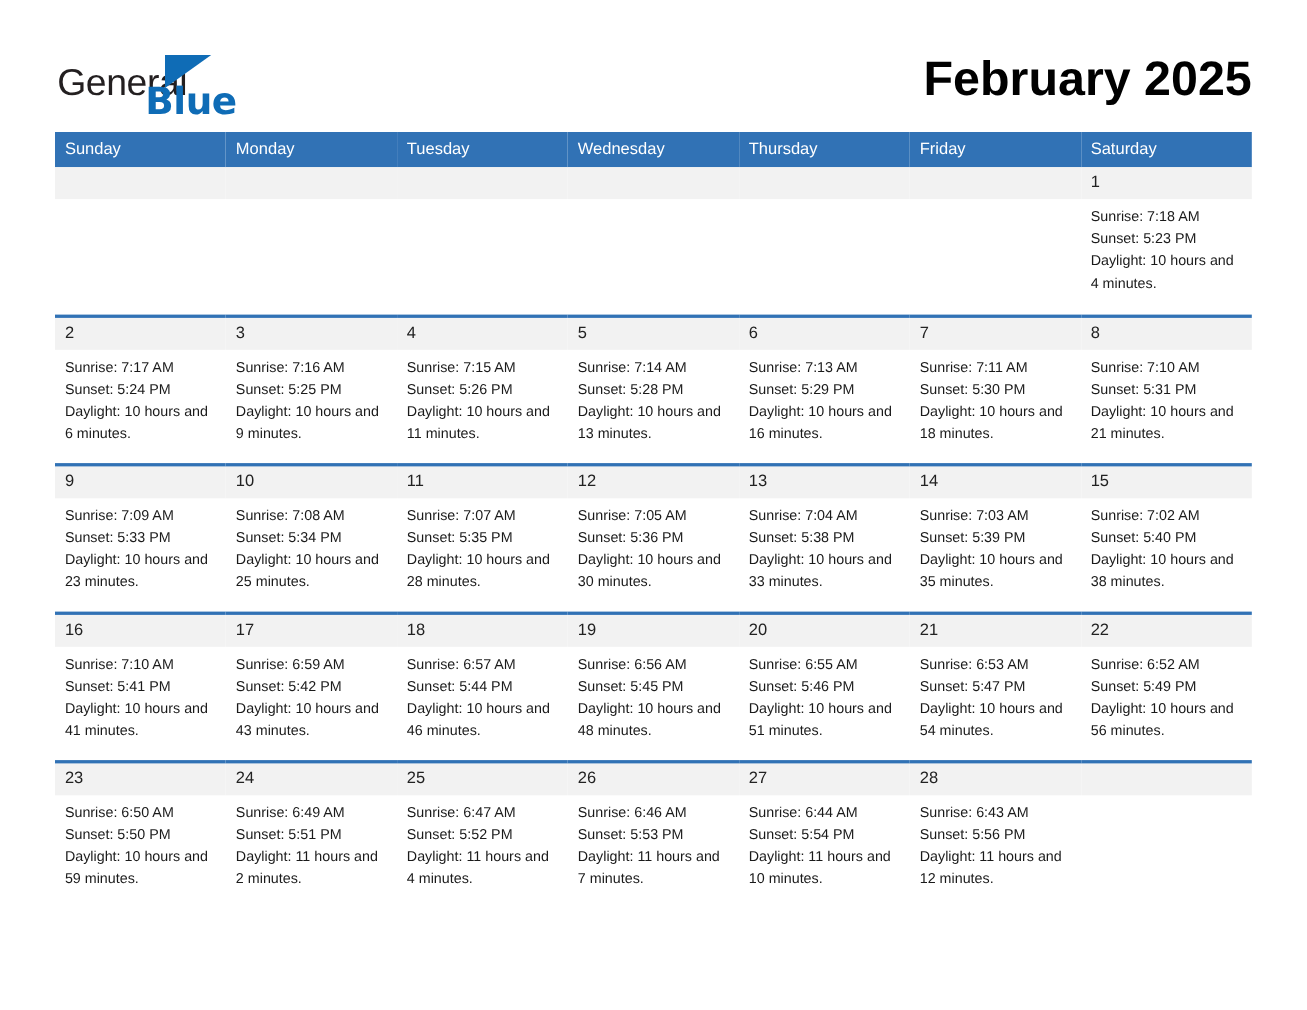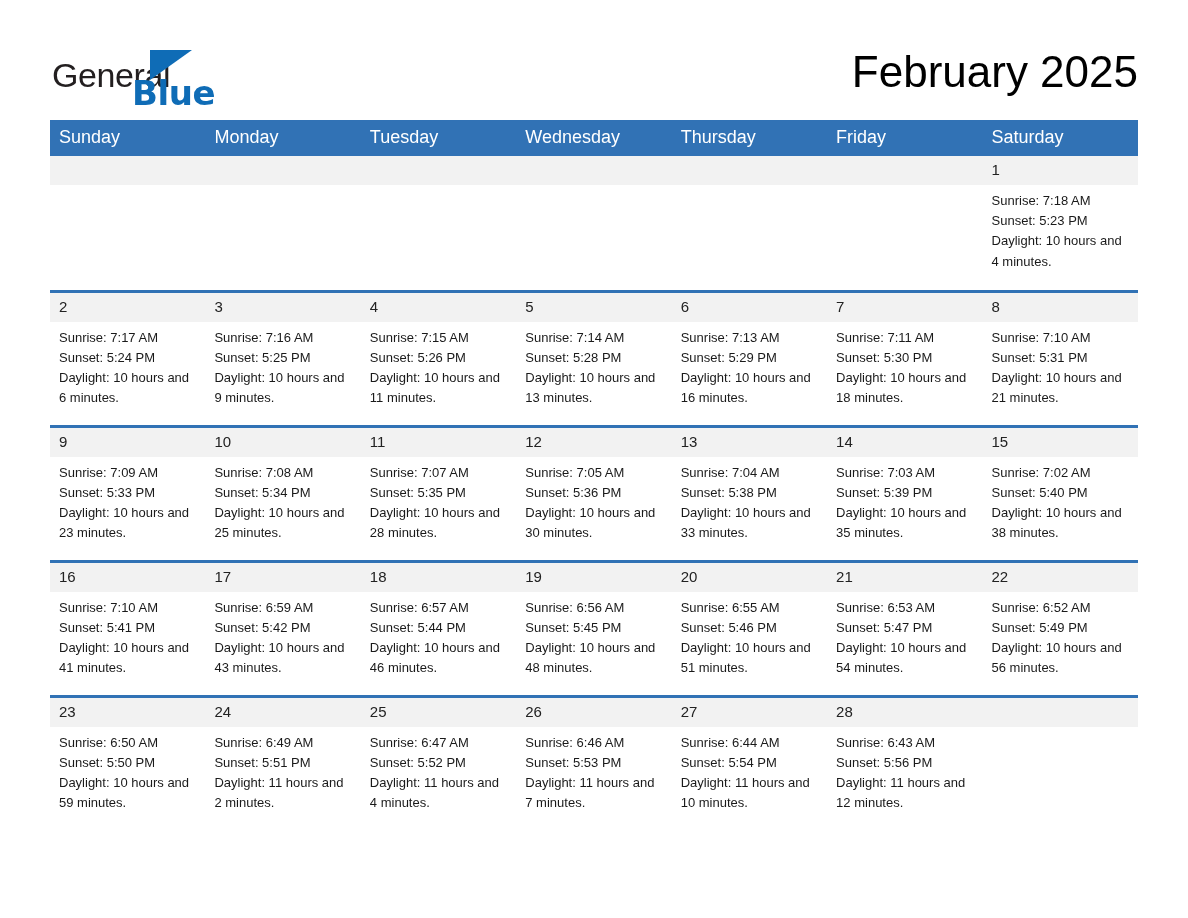--- a/index.html
+++ b/index.html
@@ -70,21 +70,21 @@
     font-weight: 700;
   }
 
   .title-block {
     text-align: right;
     padding-top: 2px;
   }
   .month-title {
     font-size: 44px;
     line-height: 52px;
-    font-weight: 400;
+    font-weight: 700;
     color: #000000;
     letter-spacing: 0px;
   }
   .location {
     font-size: 23px;
     line-height: 30px;
     font-weight: 400;
     color: #111111;
     margin-top: 6px;
   }
@@ -93,21 +93,21 @@
   .calendar {
     width: 1088px;
     border-collapse: collapse;
     table-layout: fixed;
     margin-top: 10px;
   }
 
   .calendar th {
     background: #3172b5;
     color: #ffffff;
-    font-size: 18px;
+    font-size: 15px;
     font-weight: 400;
     text-align: left;
     padding: 7px 0 8px 9px;
     height: 29px;
     border: none;
   }
 
   .calendar td {
     vertical-align: top;
     padding: 0;

